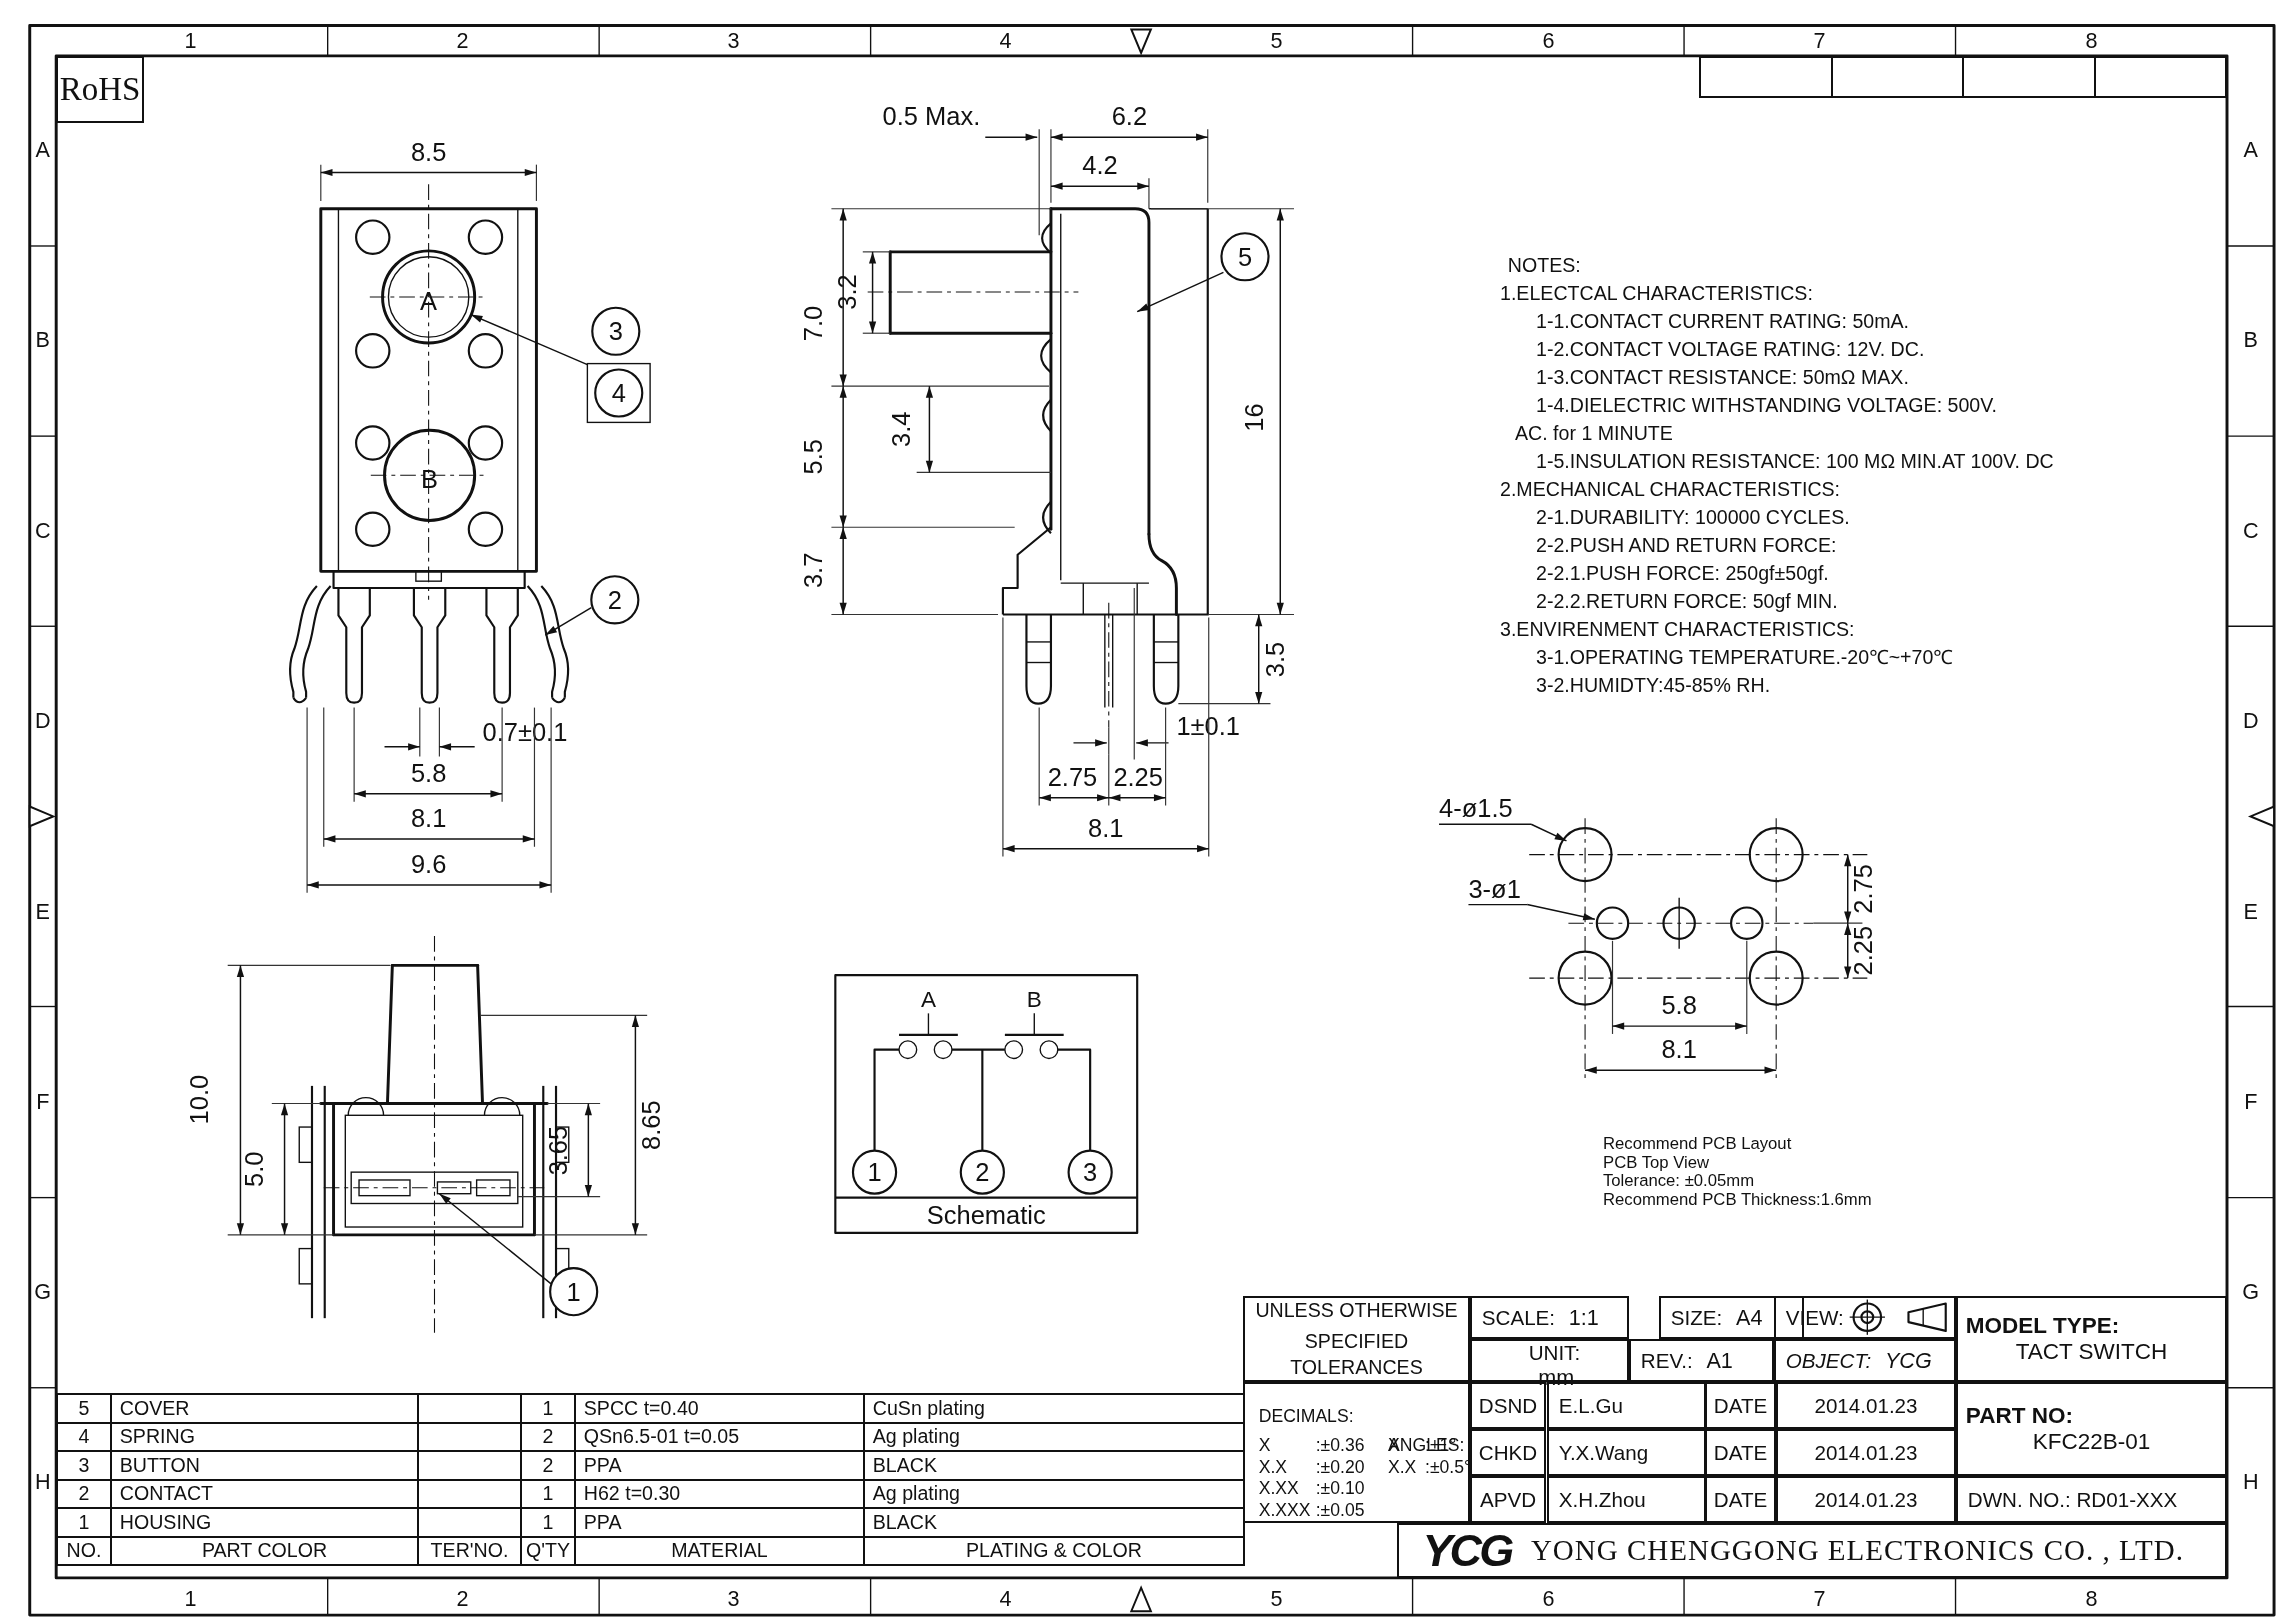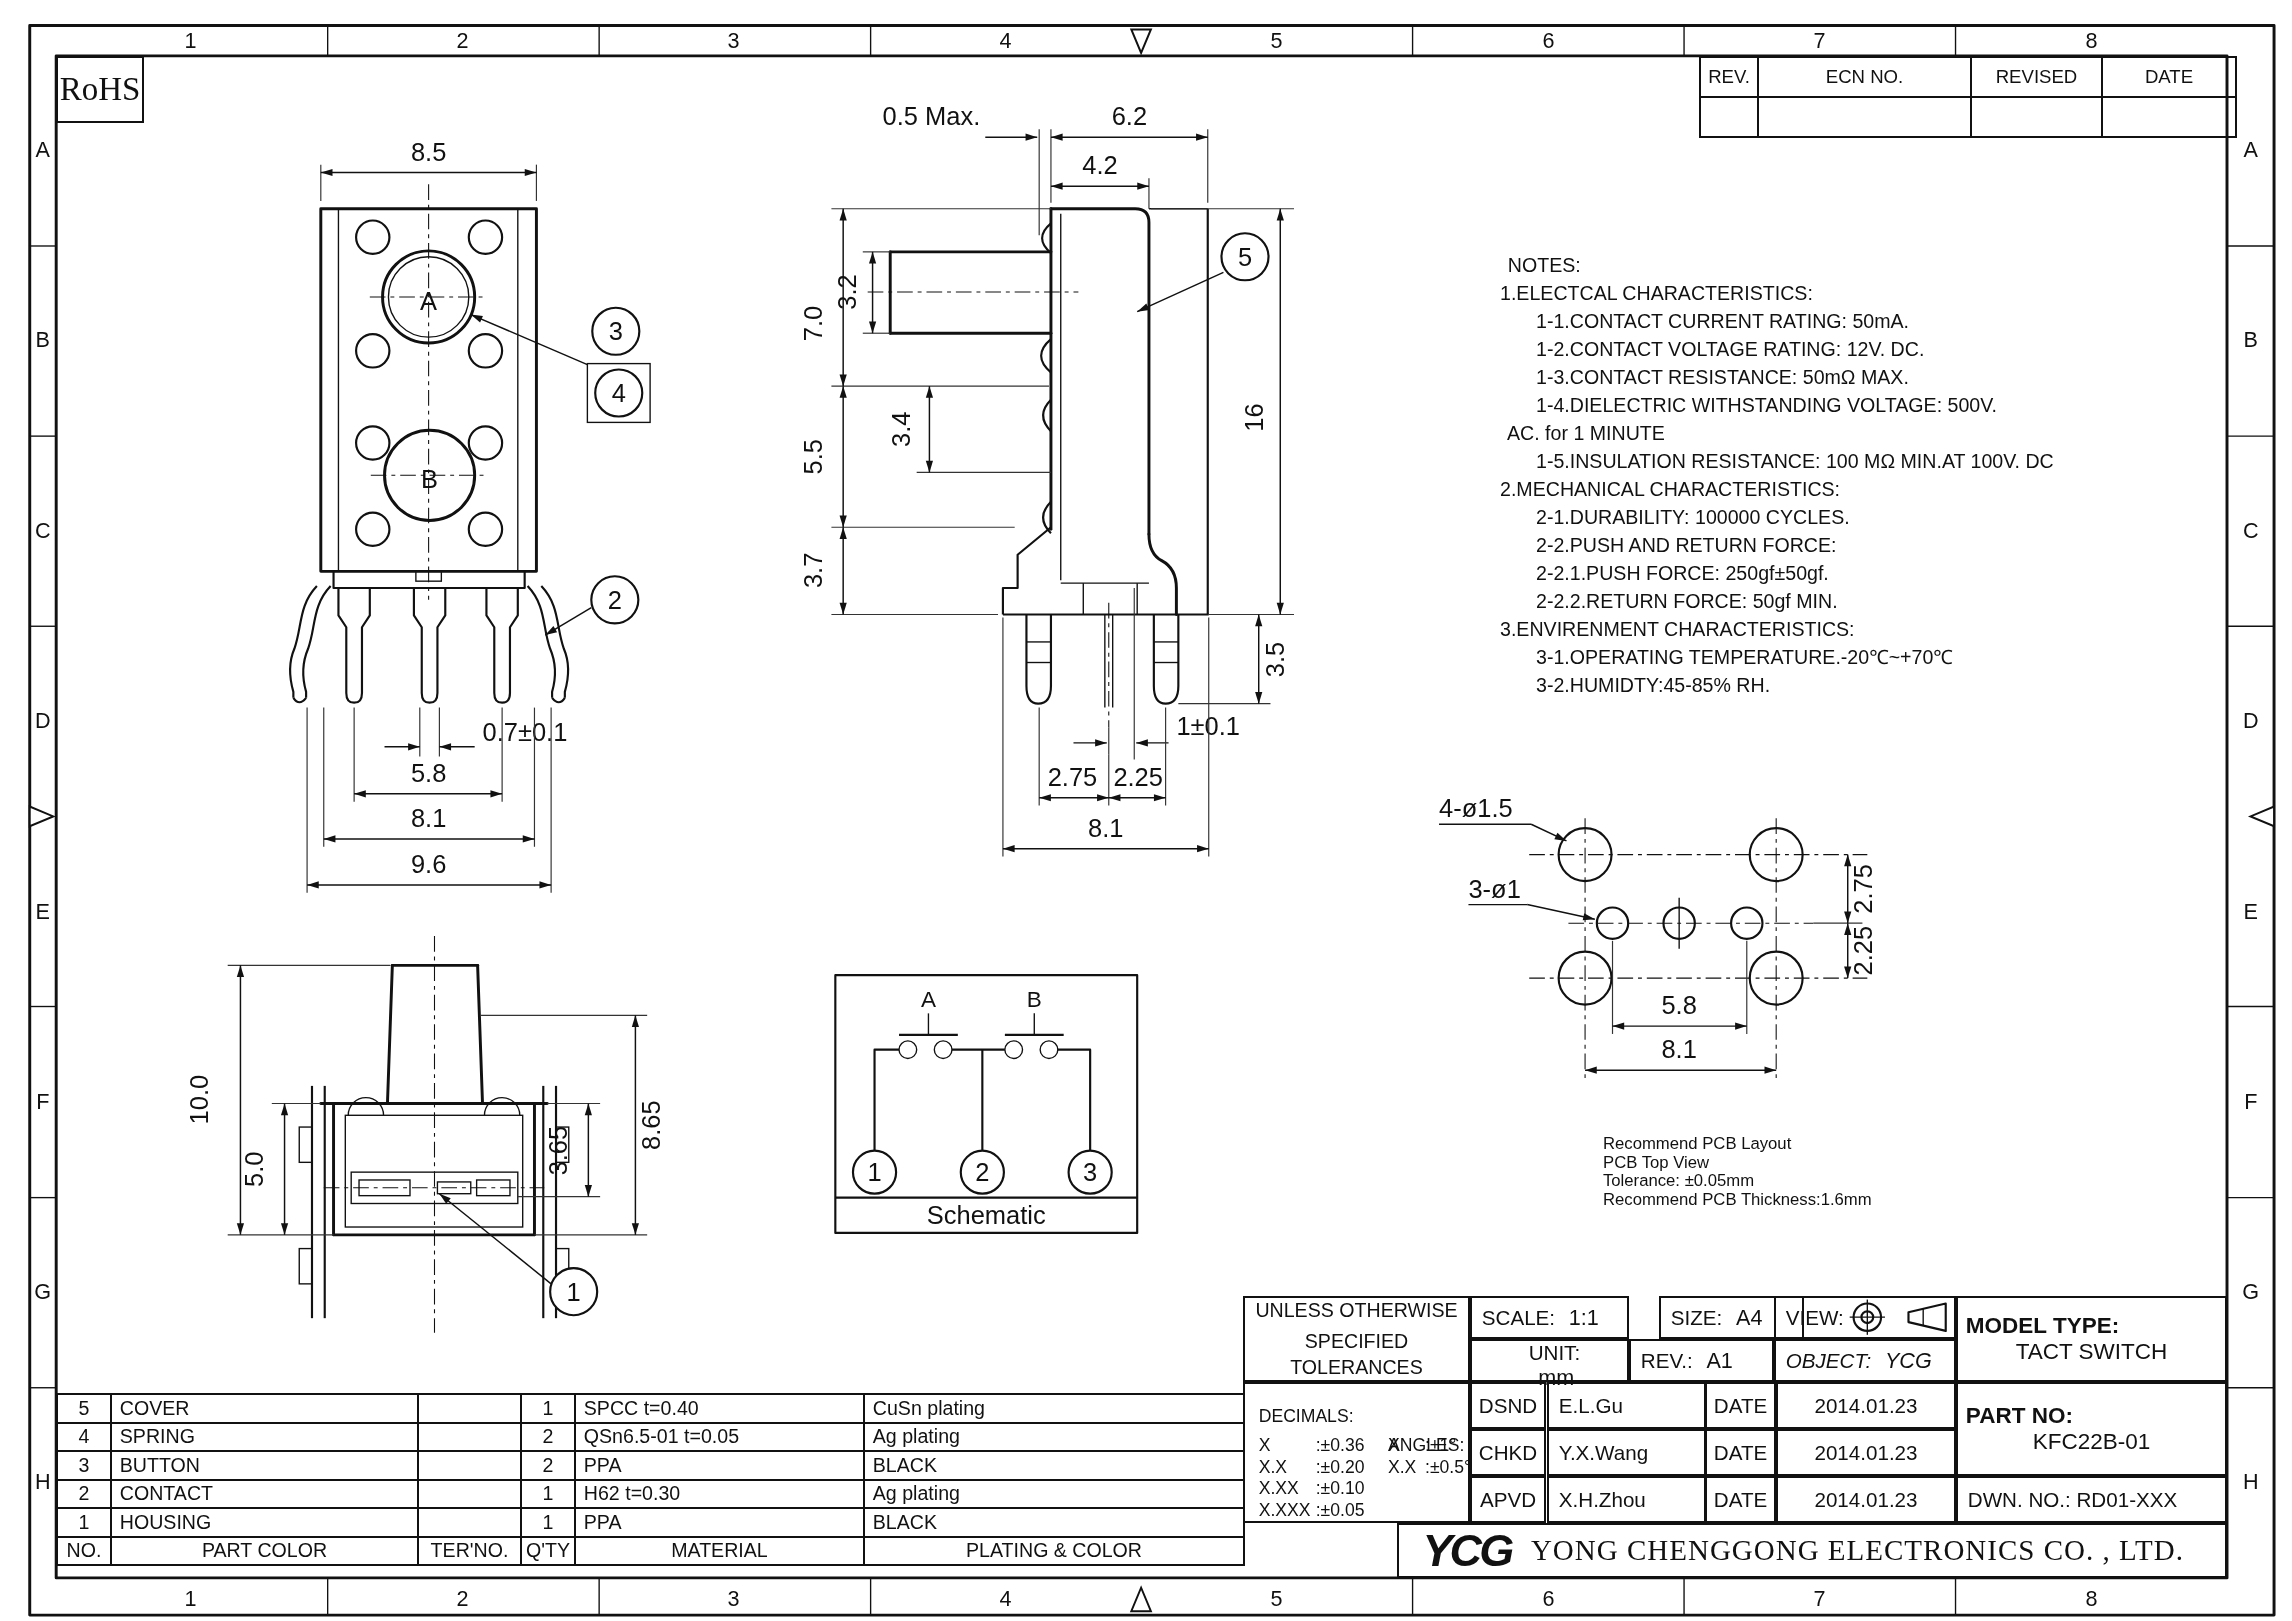--- a/index.html
+++ b/index.html
@@ -23,21 +23,21 @@
   
   .rohs{left:56px;top:56px;width:84px;height:63px;border:2.9px solid #111;display:flex;align-items:center;justify-content:center;
         font-family:"Liberation Serif",serif;font-size:33px;}
   
   .revtbl{left:1699px;top:56px;width:528px;border-collapse:collapse;table-layout:fixed;}
   .revtbl td{border:2px solid #111;height:38px;text-align:center;font-size:18.6px;padding:0;}
   
   .notes{left:1500px;top:251px;width:549px;font-size:19.6px;line-height:28px;white-space:nowrap;}
   .n0{margin-left:0;}
   .n1{margin-left:36px;}
-  .nh{margin-left:7px;}
+  .nh{margin-left:15px;}
   
   .pcbnotes{left:1603px;top:1135px;font-size:16.7px;line-height:18.6px;white-space:nowrap;}
   
   .parts{left:56px;top:1393px;width:1187px;border-collapse:collapse;table-layout:fixed;}
   .parts td{border:2px solid #111;height:26.5px;font-size:19.6px;padding:0 7.8px;white-space:nowrap;overflow:hidden;}
   .parts td.ctr{text-align:center;padding:0;}
   
   .tb{border:2px solid #111;box-sizing:border-box;display:flex;align-items:center;font-size:20.6px;background:transparent;}
   .tb .lab{padding-left:9.8px;}
   .tb .val{padding-left:13.7px;font-size:21.6px;}
@@ -401,26 +401,20 @@
   <span class="zl abs" style="left:2239px;top:1089px;">F</span>
   <span class="zl abs" style="left:2239px;top:1279px;">G</span>
   <span class="zl abs" style="left:2239px;top:1469px;">H</span>
 
   <div class="rohs abs">
     <span>RoHS</span>
   </div>
 
   <table class="revtbl abs">
     <tbody>
-        <tr>
-      <td style="width:56px;">REV.</td>
-      <td style="width:211px;">ECN NO.</td>
-      <td style="width:129px;">REVISED</td>
-      <td style="width:132px;">DATE</td>
-    </tr>
     <tr>
       <td></td>
       <td></td>
       <td></td>
       <td></td>
     </tr>
   </tbody>
     </table>
 
   <div class="notes abs">

